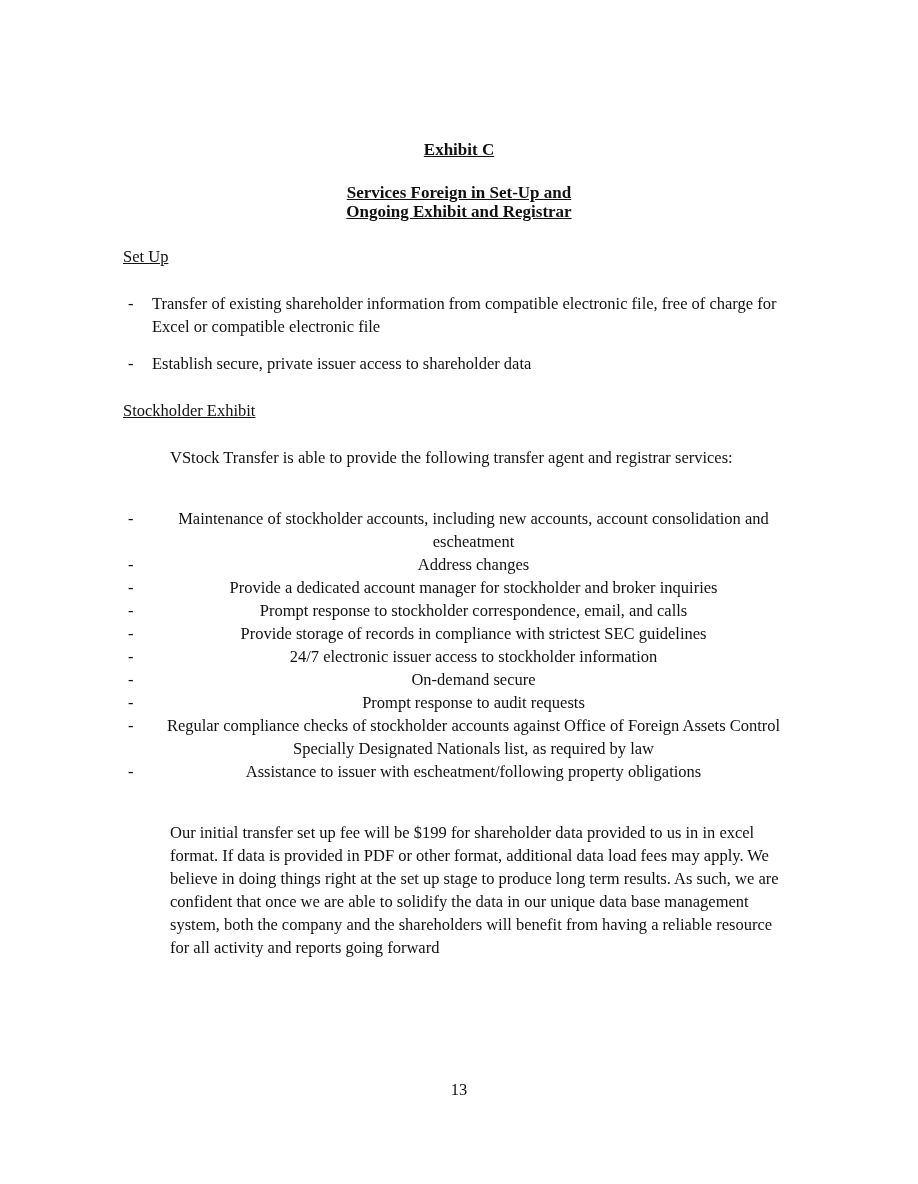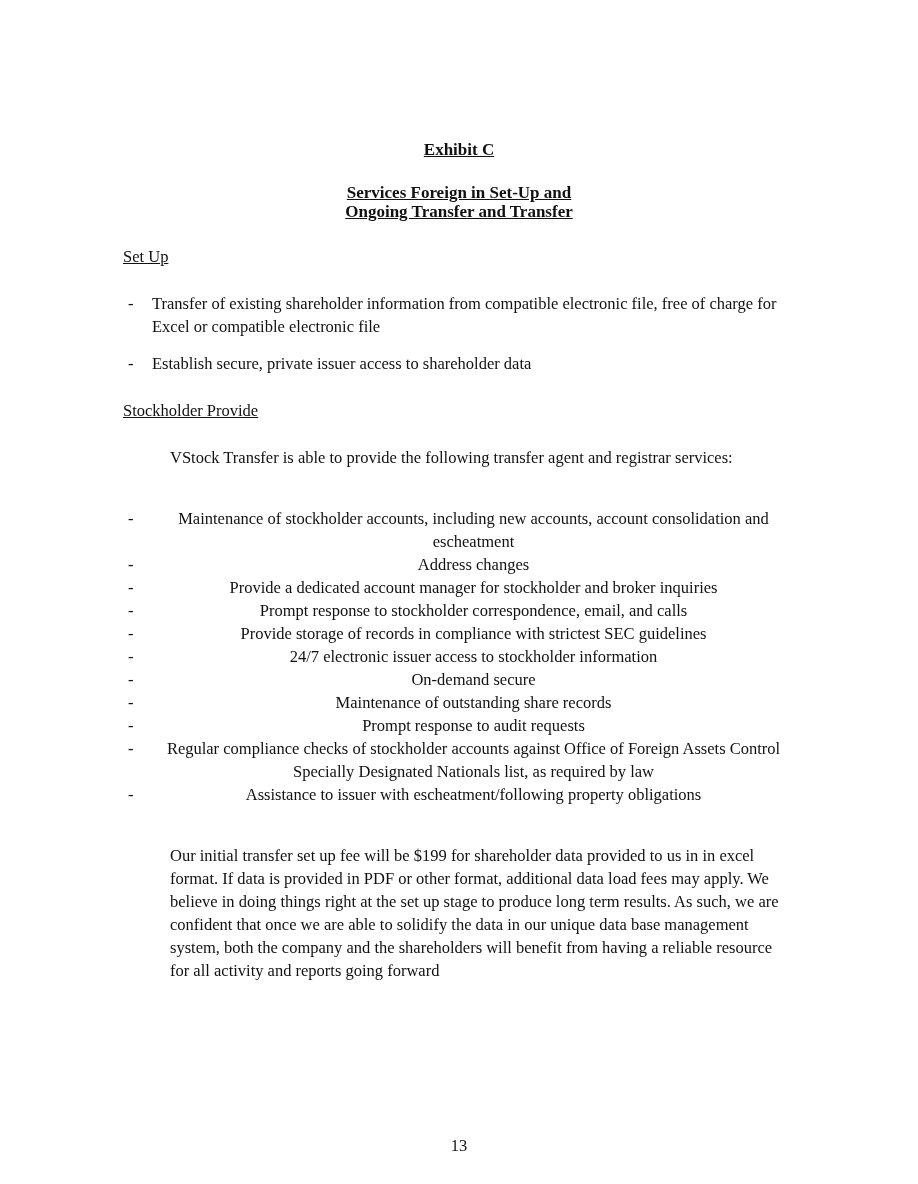--- a/index.html
+++ b/index.html
@@ -67,60 +67,59 @@
     top: 0;
   }
   ul.dash-list.spaced li { margin-bottom: 14px; }
   ul.dash-list.spaced li:last-child { margin-bottom: 0; }
   ul.dash-list.tight li { margin-bottom: 0; text-align: center; }
   .spacer-sm { height: 14px; }
   .page-number {
     position: absolute;
     left: 0;
     right: 0;
-    top: 1136px;
+    top: 1080px;
     text-align: center;
     font-size: 16.5px;
   }
 </style>
 </head>
 <body>
 
 <div class="page">
   <div class="content">
 
     <div class="doc-title center">Exhibit C</div>
 
     <div class="doc-subtitle center">
       <div>Services Foreign in Set-Up and</div>
-      <div>Ongoing Transfer and Transfer</div>
+      <div>Ongoing Exhibit and Registrar</div>
     </div>
 
     <div class="section-heading">Set Up</div>
 
     <ul class="dash-list spaced">
         <li>Transfer of existing shareholder information from compatible electronic file, free of charge for Excel or compatible electronic file</li>
         <li>Establish secure, private issuer access to shareholder data</li>
       </ul>
 
-    <div class="section-heading">Stockholder Provide</div>
+    <div class="section-heading">Stockholder Exhibit</div>
 
     <p class="para">VStock Transfer is able to provide the following transfer agent and registrar services:</p>
 
     <div class="spacer-sm"></div>
 
     <ul class="dash-list tight">
         <li>Maintenance of stockholder accounts, including new accounts, account consolidation and escheatment</li>
         <li>Address changes</li>
         <li>Provide a dedicated account manager for stockholder and broker inquiries</li>
         <li>Prompt response to stockholder correspondence, email, and calls</li>
         <li>Provide storage of records in compliance with strictest SEC guidelines</li>
         <li>24/7 electronic issuer access to stockholder information</li>
         <li>On-demand secure</li>
-        <li>Maintenance of outstanding share records</li>
         <li>Prompt response to audit requests</li>
         <li>Regular compliance checks of stockholder accounts against Office of Foreign Assets Control Specially Designated Nationals list, as required by law</li>
         <li>Assistance to issuer with escheatment/following property obligations</li>
       </ul>
 
     <div class="spacer-sm"></div>
 
     <p class="para">Our initial transfer set up fee will be $199 for shareholder data provided to us in in excel format. If data is provided in PDF or other format, additional data load fees may apply. We believe in doing things right at the set up stage to produce long term results. As such, we are confident that once we are able to solidify the data in our unique data base management system, both the company and the shareholders will benefit from having a reliable resource for all activity and reports going forward</p>
 
   </div>

